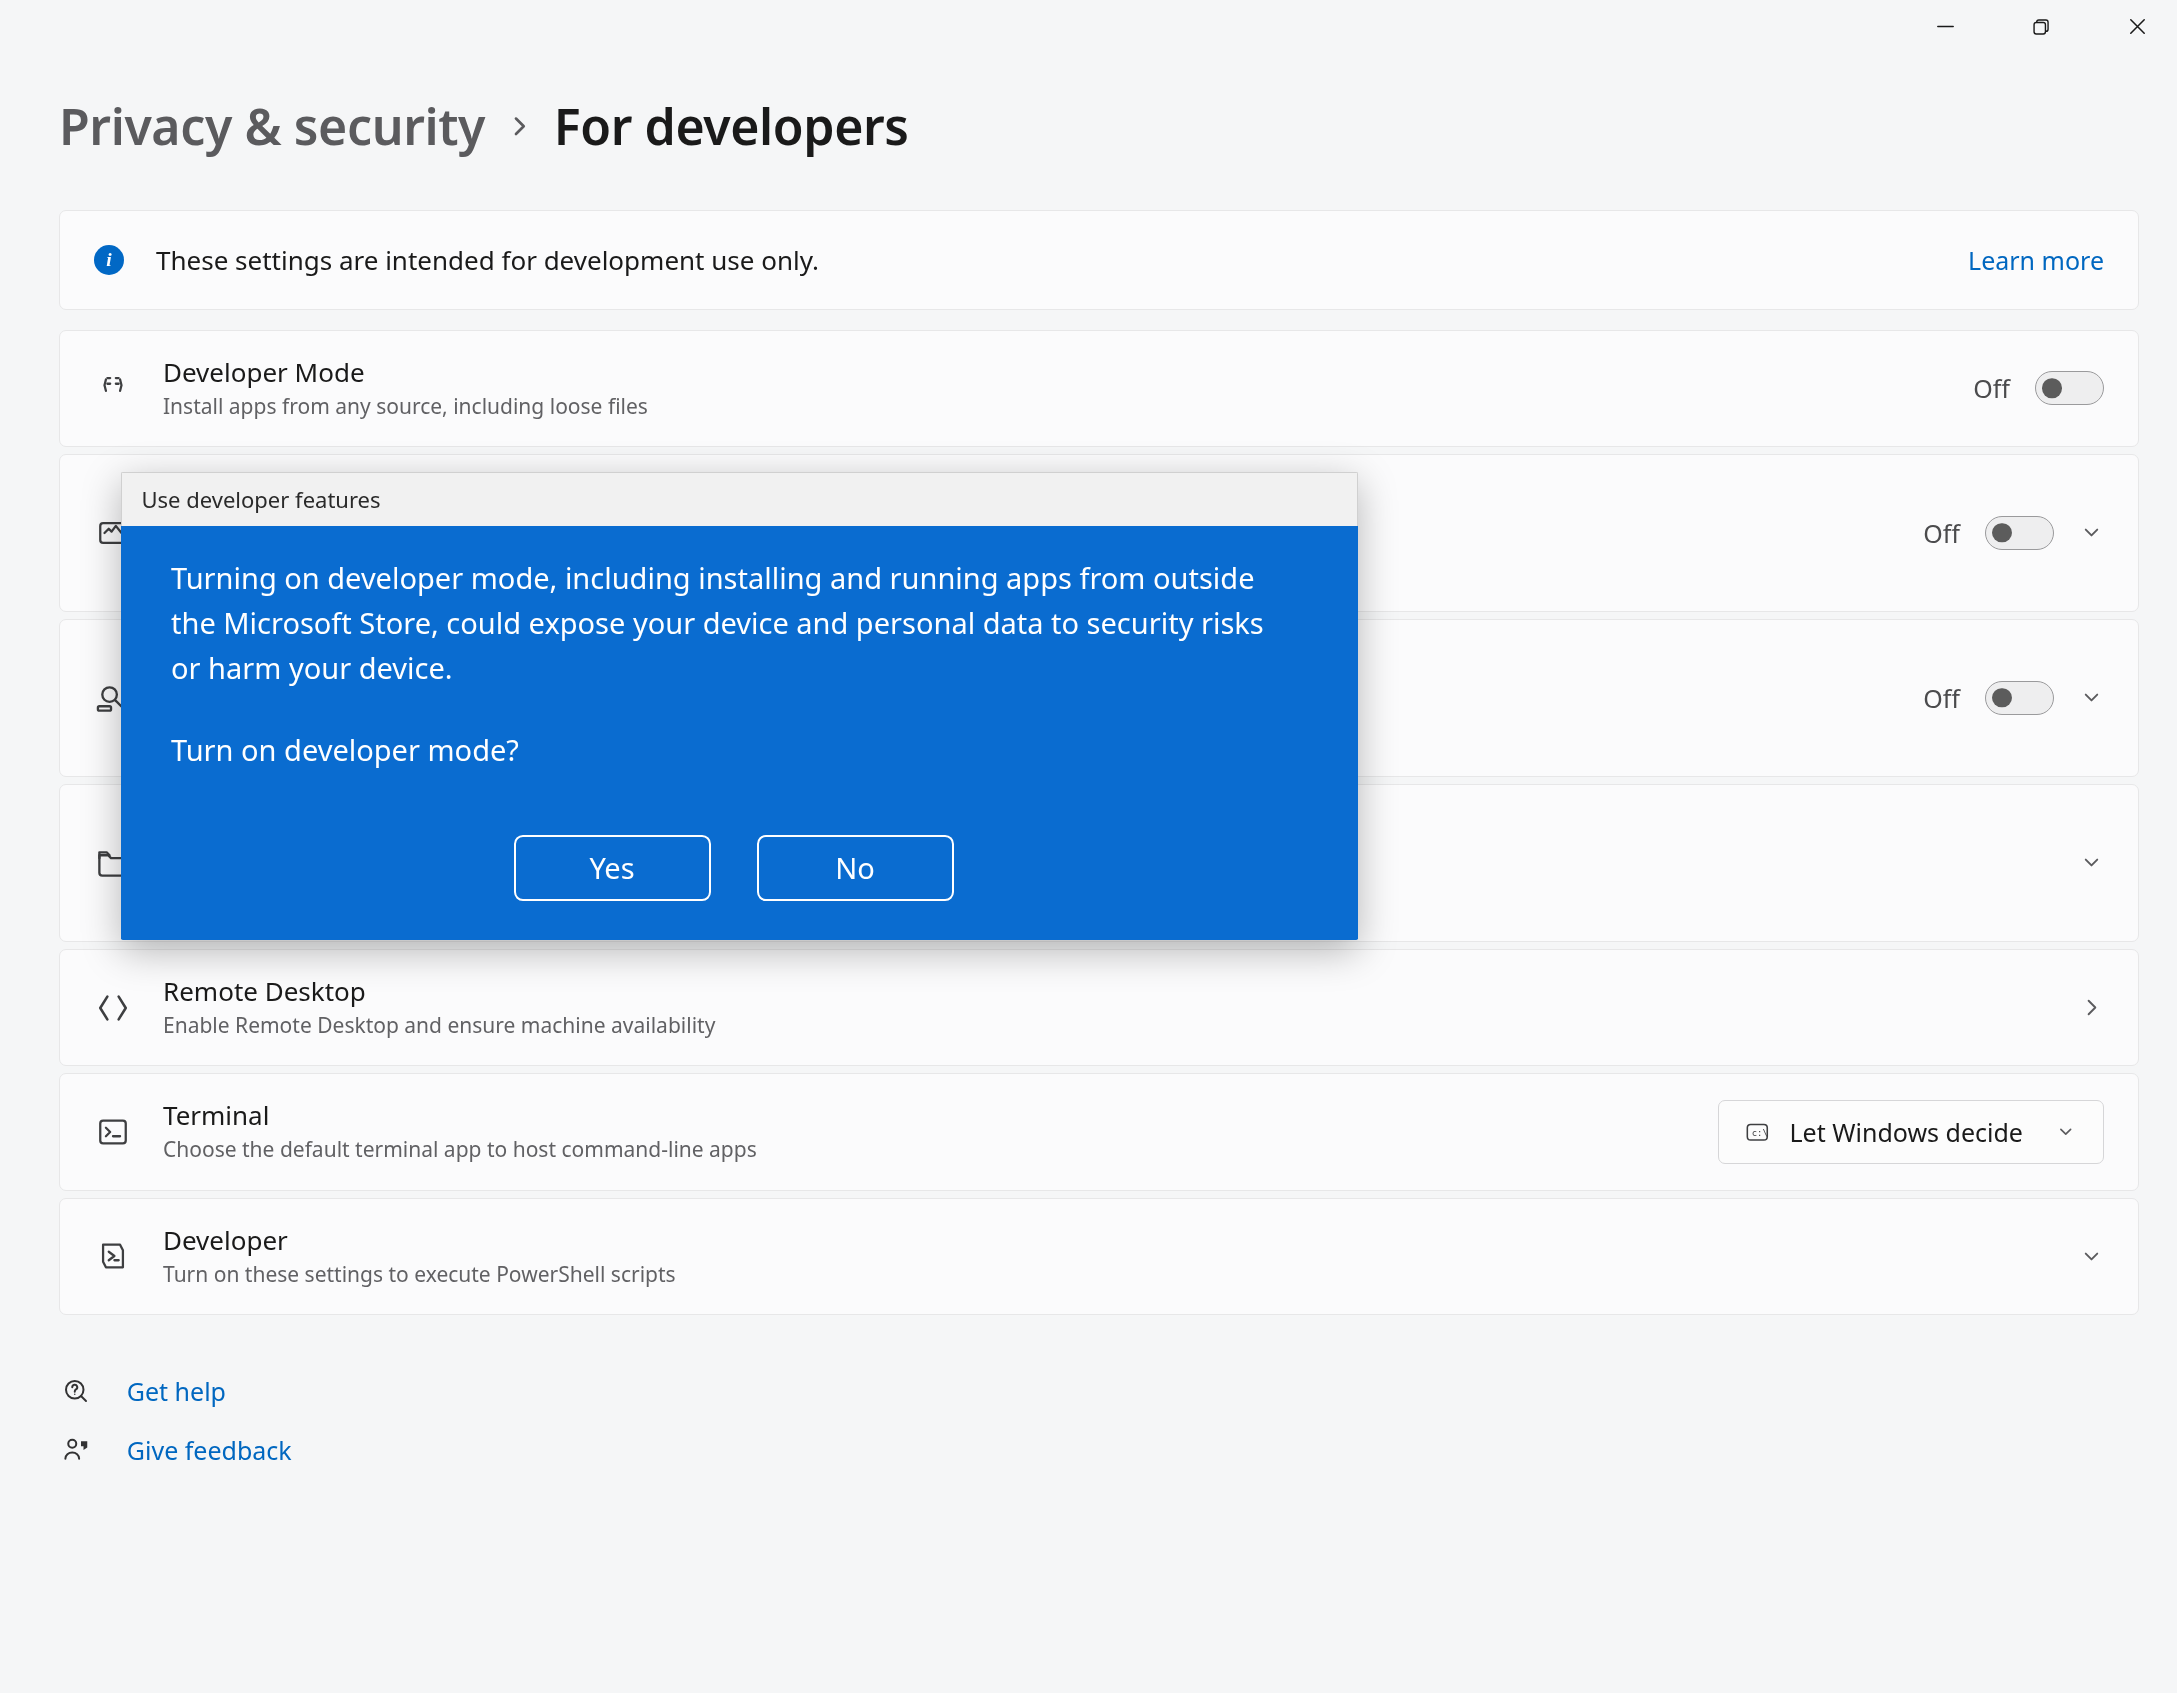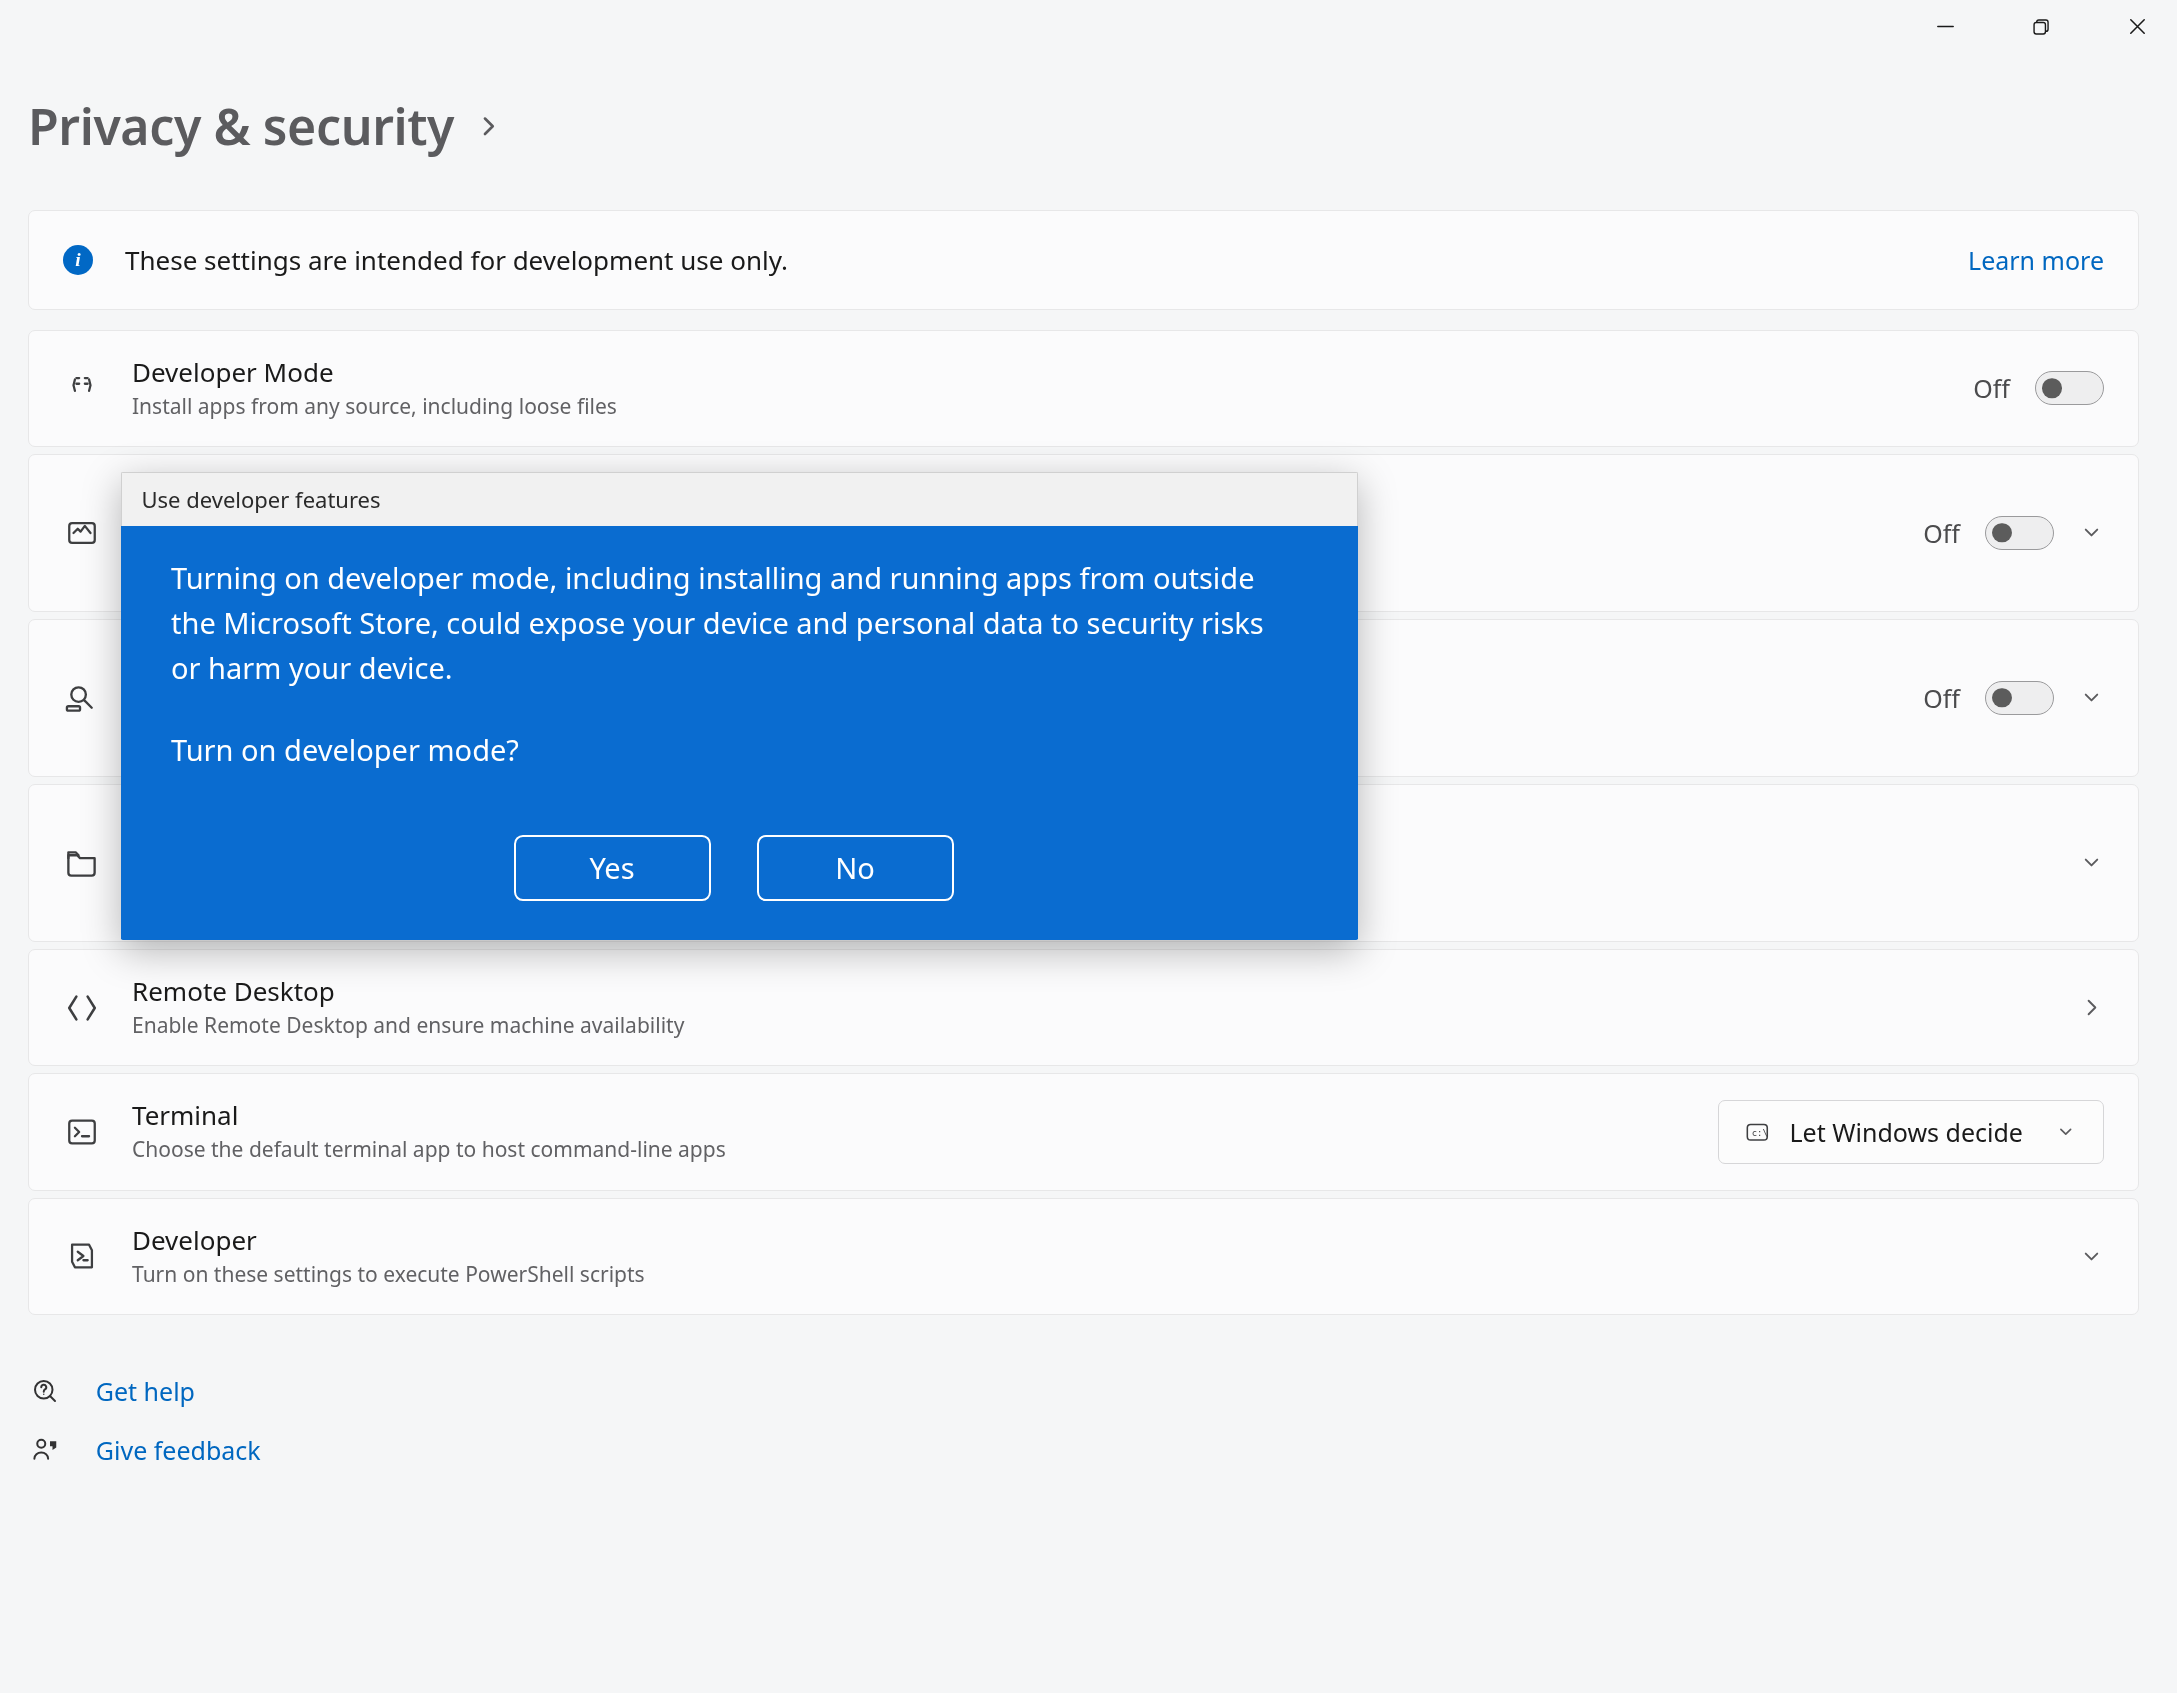--- a/index.html
+++ b/index.html
@@ -34,21 +34,21 @@
     justify-content: flex-end;
     align-items: center;
     padding-right: 25px;
     gap: 64px;
   }
   .win-btn { width: 32px; height: 32px; display:flex; align-items:center; justify-content:center; color:#1a1a1a; }
   .win-btn svg { display:block; }
 
   
   .content {
-    padding: 39px 39px 35px 28px;
+    padding: 39px 39px 35px 59px;
   }
 
   
   .page-header {
     display: flex;
     align-items: center;
     gap: 21px;
     margin-bottom: 50px;
   }
   .page-header .crumb {
@@ -251,20 +251,21 @@
 
 <div class="content">
 
   <div class="page-header">
     <span class="crumb">Privacy &amp; security</span>
     <span class="chev">
       <svg width="26.6" height="26.6" viewBox="0 0 24 24">
           <path d="M9 5l7 7-7 7" stroke="currentColor" stroke-width="2.4" fill="none" stroke-linecap="round" stroke-linejoin="round"></path>
         </svg>
     </span>
+    <span class="title">For developers</span>
   </div>
 
   <div class="card info-banner" style="margin-bottom:19.5px;">
     <div class="card-row">
       <div class="info-icon">i</div>
       <div class="info-text">These settings are intended for development use only.</div>
       <a class="learn-more">Learn more</a>
     </div>
   </div>
 

